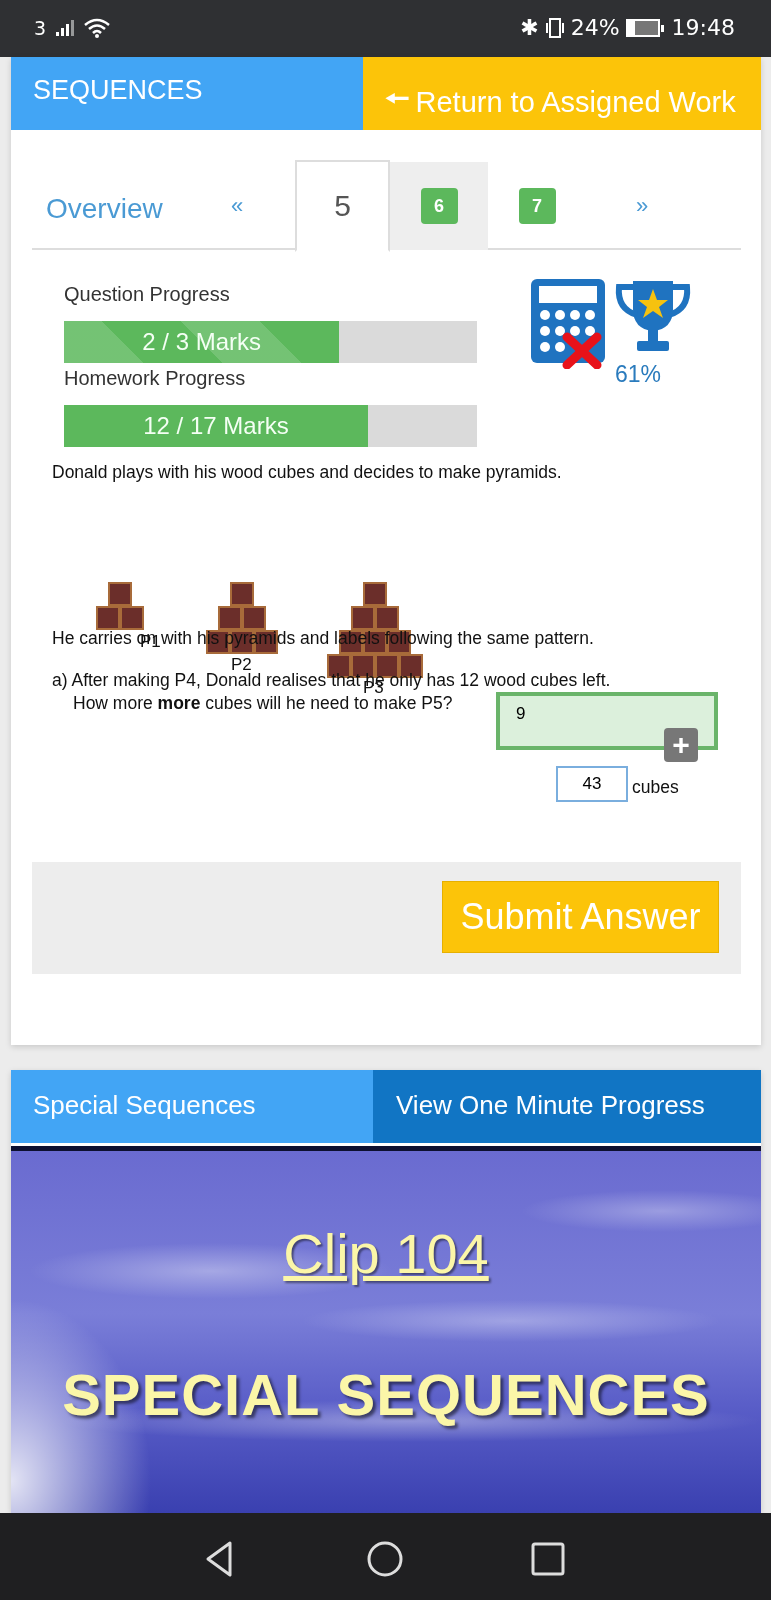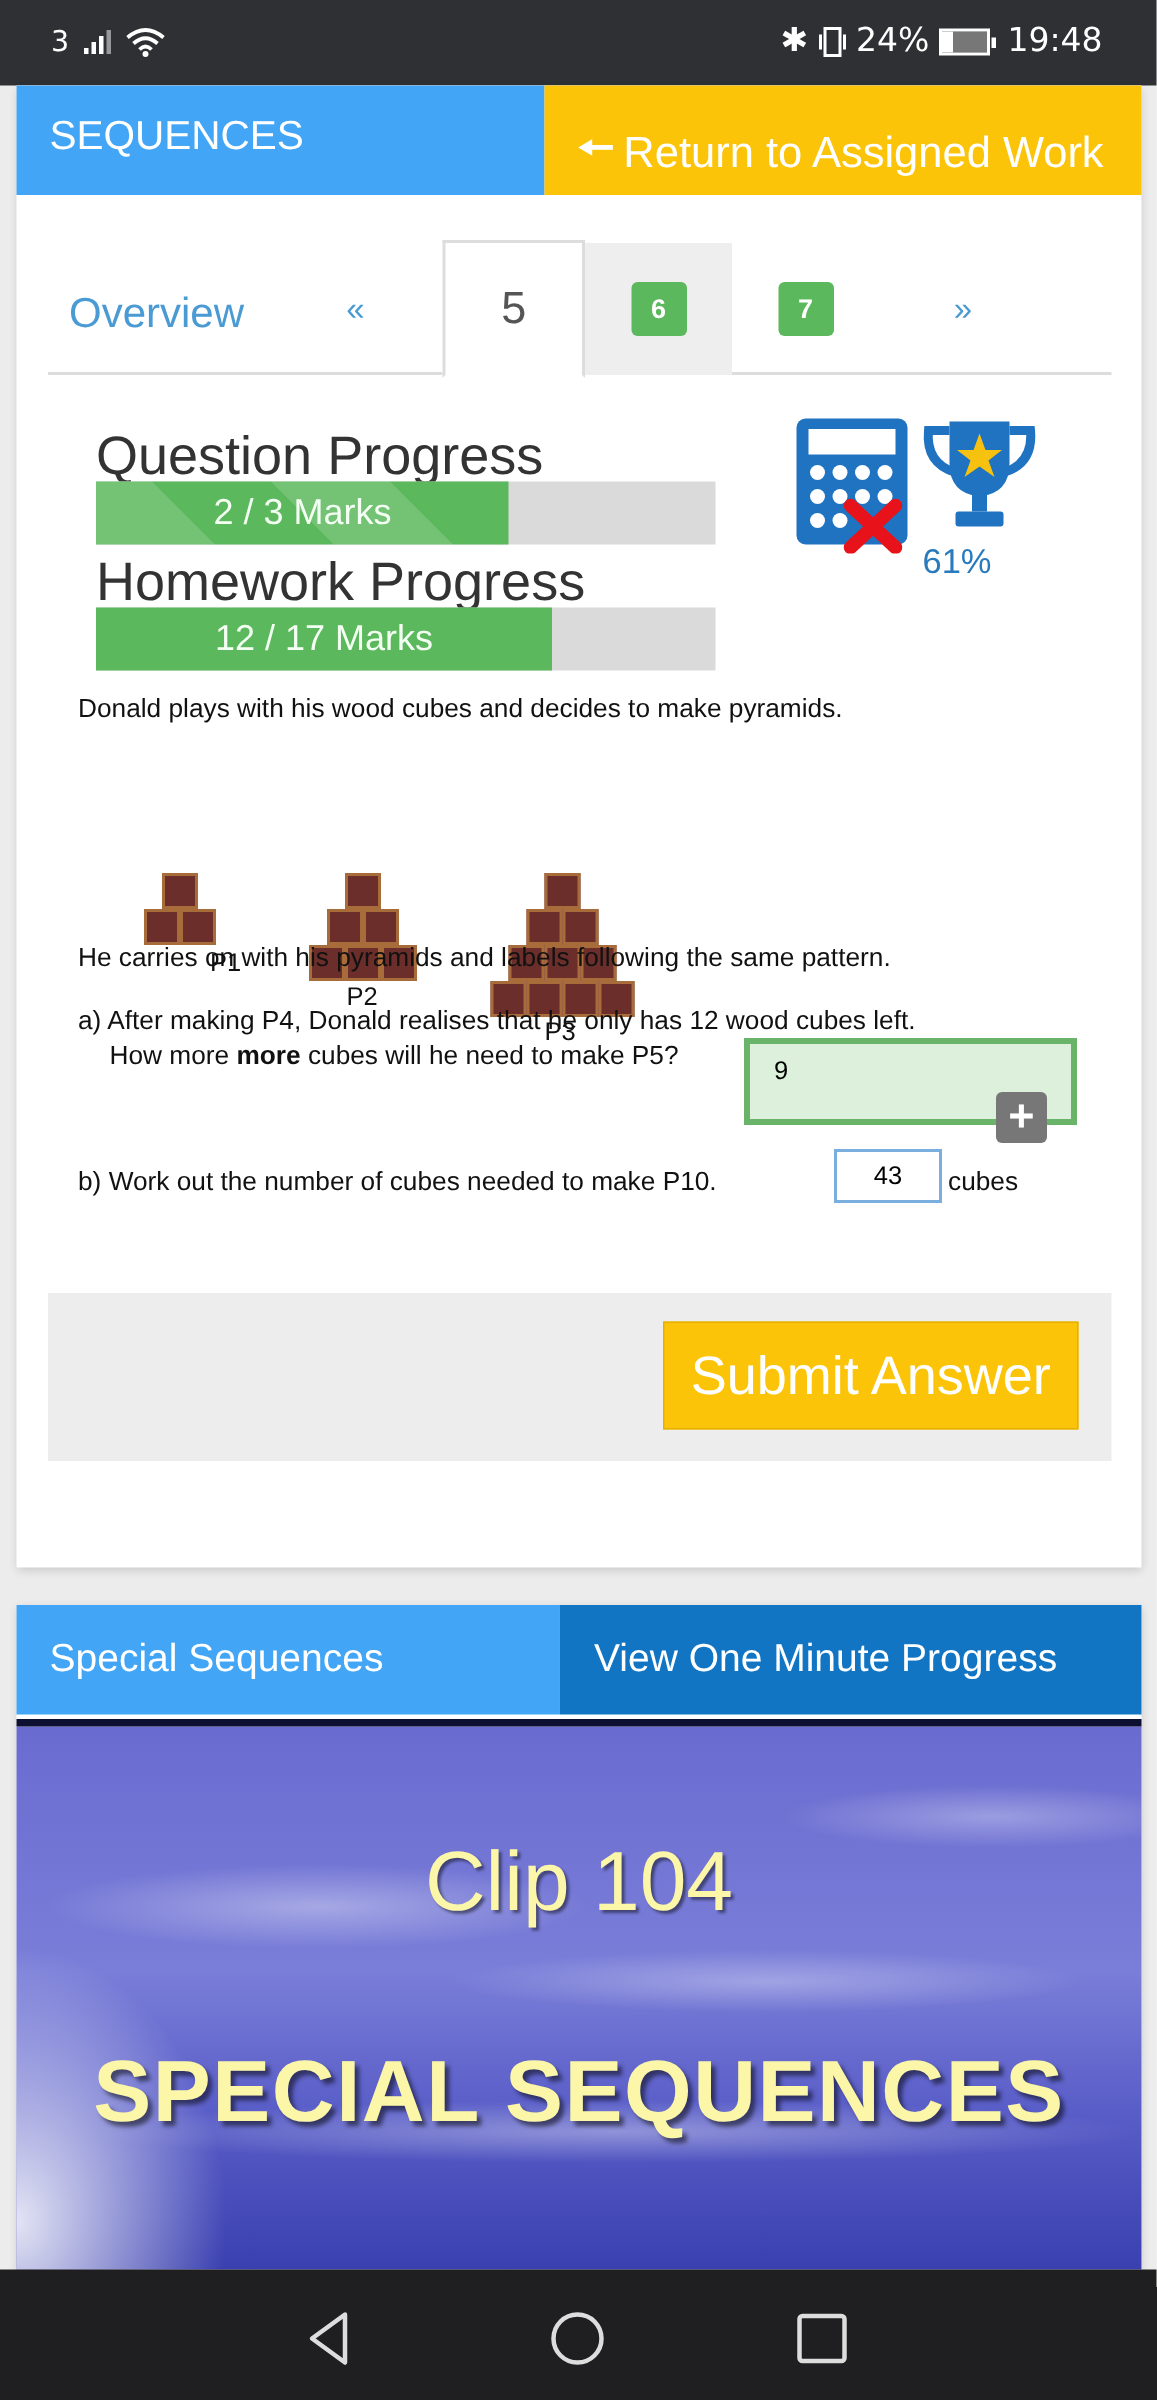--- a/index.html
+++ b/index.html
@@ -22,21 +22,21 @@
   .tabs { position: absolute; left: 21px; top: 105px; width: 709px; height: 88px; border-bottom: 2px solid #ddd; }
   .tab { position: absolute; top: 0; height: 88px; display: flex; align-items: center; justify-content: center; cursor: pointer; }
   .tab-overview { left: 0; width: 150px; color: #4a9ad4; font-size: 28px; justify-content: flex-start; padding-left: 14px; padding-top: 6px; }
   .tab-prev { left: 180px; width: 50px; color: #4a9ad4; font-size: 22px; }
   .tab-5 { left: 263px; width: 95px; top: -2px; height: 92px; border: 2px solid #ddd; border-bottom: 2px solid #fff; background: #fff; color: #555; font-size: 30px; }
   .tab-6 { left: 358px; width: 98px; background: #eee; }
   .tab-7 { left: 456px; width: 98px; }
   .tab-next { left: 590px; width: 40px; color: #4a9ad4; font-size: 22px; }
   .badge { background: #5cb85c; color: #fff; font-weight: bold; font-size: 18px; width: 37px; height: 36px; border-radius: 4px; display: flex; align-items: center; justify-content: center; }
 
-  .progress-label { position: absolute; left: 53px; font-size: 36px; color: #333; }
+  .progress-label { position: absolute; left: 53px; font-size: 20px; color: #333; }
   .progress { position: absolute; left: 53px; width: 413px; height: 42px; background: #dadada; }
   .progress .fill { height: 100%; background: #5cb85c; color: #f4fff4; font-size: 24px; display: flex; align-items: center; justify-content: center; }
   .striped { background-image: linear-gradient(45deg, rgba(255,255,255,0.15) 25%, transparent 25%, transparent 50%, rgba(255,255,255,0.15) 50%, rgba(255,255,255,0.15) 75%, transparent 75%, transparent) !important; background-size: 80px 80px; }
 
   .stats { position: absolute; left: 518px; top: 218px; width: 170px; height: 120px; }
   .pct { position: absolute; left: 86px; top: 86px; color: #2a7bbd; font-size: 23px; }
 
   .q { position: absolute; font-size: 17.5px; color: #111; }
   .pyr { position: absolute; }
   .cube { position: absolute; width: 24px; height: 24px; background: #6b2e2a; border: 2px solid #a86b3a; }
@@ -55,21 +55,21 @@
   .vb-btn { flex: 1; background: #1175c4; color: #fff; font-size: 26px; padding: 20px 23px; cursor: pointer; }
   .video { position: absolute; left: 0; top: 76px; width: 750px; height: 367px; border-top: 5px solid #0d1030;
     background:
       radial-gradient(ellipse 200px 260px at 0px 330px, rgba(255,255,255,0.85), transparent 70%),
       radial-gradient(ellipse 260px 40px at 200px 120px, rgba(255,255,255,0.35), transparent 70%),
       radial-gradient(ellipse 300px 30px at 500px 170px, rgba(255,255,255,0.3), transparent 70%),
       radial-gradient(ellipse 200px 30px at 650px 60px, rgba(255,255,255,0.3), transparent 70%),
       radial-gradient(ellipse 500px 30px at 400px 270px, rgba(255,255,255,0.35), transparent 70%),
       linear-gradient(180deg, #6a6bd0 0%, #7a7ed8 45%, #5a5ec8 70%, #3a40b0 100%);
     cursor: pointer; }
-  .clip { position: absolute; left: 0; width: 100%; top: 70px; text-align: center; font-size: 56px; color: #fbf6a8; text-shadow: 2px 2px 2px rgba(0,0,0,0.45); }
+  .clip { position: absolute; left: 0; width: 100%; top: 70px; text-align: center; font-size: 56px; color: #fbf6a8; text-decoration: underline; text-shadow: 2px 2px 2px rgba(0,0,0,0.45); }
   .clip-title { position: absolute; left: 0; width: 100%; top: 210px; text-align: center; font-size: 58px; font-weight: bold; color: #fbf6a8; text-shadow: 3px 3px 3px rgba(0,0,0,0.5); letter-spacing: 1px; }
 
   .navbar { position: absolute; left: 0; top: 1513px; width: 771px; height: 87px; background: #1f1f21; }
   .nav-btn { position: absolute; top: 26px; width: 40px; height: 40px; cursor: pointer; }
 </style>
 </head>
 <body>
 
 <div class="statusbar">
   <div class="sb-left">
@@ -196,21 +196,20 @@
 
   <div class="q" style="left:41px;top:613px">a) After making P4, Donald realises that he only has 12 wood cubes left.</div>
   <div class="q" style="left:62px;top:636px">
     <span>How more </span><b>more</b><span> cubes will he need to make P5?</span>
   </div>
   <div class="ans-a">9</div>
   <div class="ans-a-btn">
       <span>+</span>
     </div>
 
-  <div class="q" style="left:41px;top:720px">b) Work out the number of cubes needed to make P10.</div>
   <div class="ans-b">43</div>
   <div class="q" style="left:621px;top:720px">cubes</div>
 
   <div class="submit-area">
     <div class="submit-btn">Submit Answer</div>
   </div>
 </div>
 
 <div class="card card2">
   <div class="vbar">

